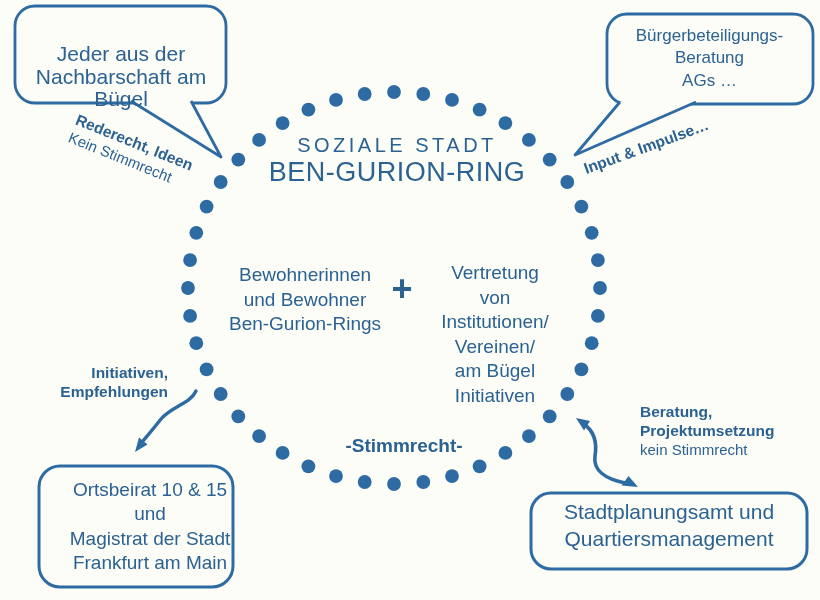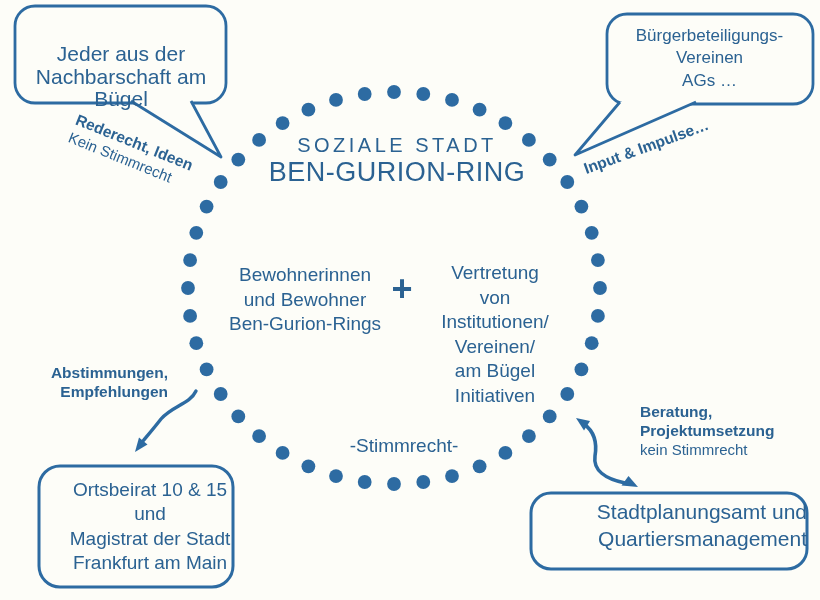--- a/index.html
+++ b/index.html
@@ -24,33 +24,33 @@
   
   .center-title{left:244px;top:132px;width:306px;}
   .center-title .t1{display:block;font-size:40px;font-weight:bold;letter-spacing:1px;line-height:42px;}
   .center-title .t2{display:block;font-size:20px;letter-spacing:3.5px;line-height:27px;}
   .center-title .t3{display:block;font-size:27px;letter-spacing:0.5px;line-height:26px;}
 
   
   .col-left{left:225px;top:263px;width:160px;font-size:19px;line-height:24.5px;}
   .plus-sign{left:383px;top:268px;width:38px;font-size:36px;font-weight:bold;text-align:center;}
   .col-right{left:428px;top:261px;width:134px;font-size:19px;line-height:24.6px;}
-  .stimmrecht{left:329px;top:435px;width:150px;font-size:19px;}
+  .stimmrecht{left:329px;top:435px;width:150px;font-size:19px;font-weight:bold;}
 
   
   .ann{font-size:15px;line-height:19px;white-space:nowrap;}
   .ann .b{font-weight:bold;font-size:15.5px;}
   .ann-tl{left:80px;top:110px;transform:rotate(22deg);transform-origin:0 0;}
   .ann-tr{left:581px;top:160px;transform:rotate(-20deg);transform-origin:0 0;}
   .ann-bl{left:28px;top:363px;width:140px;text-align:right;}
   .ann-br{left:640px;top:402px;width:170px;text-align:left;}
 
   
   .box-bl-text{left:39px;top:466px;width:222px;height:121px;font-size:19px;line-height:24.5px;}
-  .box-br-text{left:531px;top:493px;width:276px;height:64px;font-size:21px;line-height:27px;align-items:flex-end;}
+  .box-br-text{left:531px;top:493px;width:276px;height:64px;font-size:21px;line-height:27px;}
 
   .shape{fill:none;stroke:#2d6ba2;}
   .tail{fill:#fdfdf8;stroke:#2d6ba2;}
   .arrow{fill:none;stroke:#2d6ba2;}
   .ah{fill:#2d6ba2;stroke:none;}
   #ring-dots circle{fill:#2d6ba2;}
 </style>
 </head>
 <body>
 
@@ -124,21 +124,21 @@
   </svg>
 
   <div class="txt bubble-tl-text flex-c center-al">
     <span class="line">Jeder aus der</span>
     <span class="line">Nachbarschaft am</span>
     <span class="line">Bügel</span>
   </div>
 
   <div class="txt bubble-tr-text flex-c center-al">
     <span class="line">Bürgerbeteiligungs-</span>
-    <span class="line">Vereinen</span>
+    <span class="line">Beratung</span>
     <span class="line">AGs …</span>
   </div>
 
   <div class="txt ann ann-tl">
     <span class="line b">Rederecht, Ideen</span>
     <span class="line">Kein Stimmrecht</span>
   </div>
 
   <div class="txt ann ann-tr">
     <span class="line b">Input &amp; Impulse…</span>
@@ -162,21 +162,21 @@
     <span class="line">von</span>
     <span class="line">Institutionen/</span>
     <span class="line">Vereinen/</span>
     <span class="line">am Bügel</span>
     <span class="line">Initiativen</span>
   </div>
 
   <div class="txt stimmrecht center-al">-Stimmrecht-</div>
 
   <div class="txt ann ann-bl">
-    <span class="line b">Abstimmungen,</span>
+    <span class="line b">Initiativen,</span>
     <span class="line b">Empfehlungen</span>
   </div>
 
   <div class="txt ann ann-br">
     <span class="line b">Beratung,</span>
     <span class="line b">Projektumsetzung</span>
     <span class="line">kein Stimmrecht</span>
   </div>
 
   <div class="txt box-bl-text flex-c center-al">

